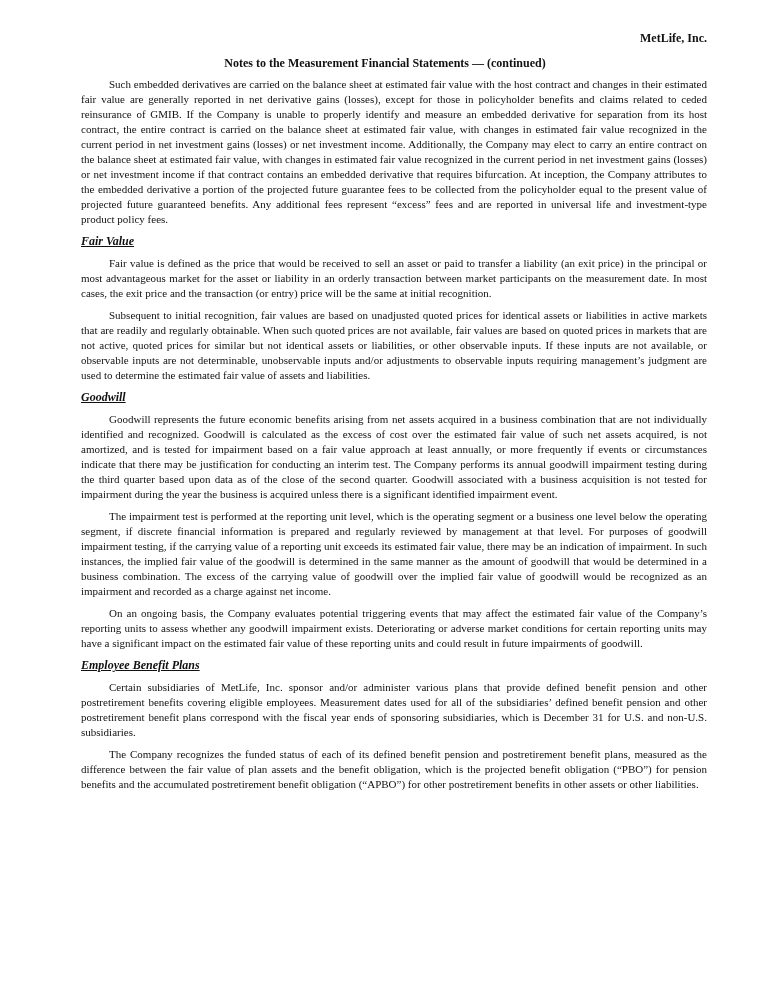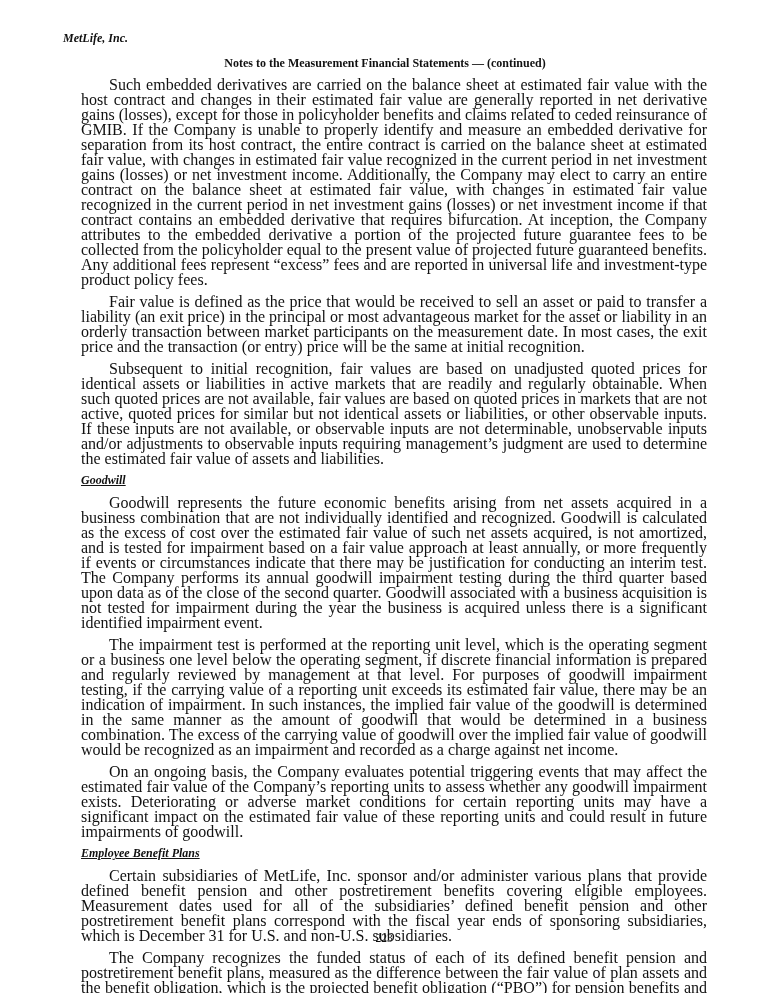--- a/index.html
+++ b/index.html
@@ -17,45 +17,44 @@
   }
   .page {
     box-sizing: border-box;
     width: 768px;
     height: 993px;
     padding: 31px 61px 0 63px;
     position: relative;
     background: #ffffff;
   }
   .doc-title {
-    text-align: left;
+    text-align: right;
     font-weight: bold;
     font-size: 12px;
     line-height: 15px;
     margin: 0 0 10px 0;
-    font-style: italic;
   }
   .doc-subtitle {
     text-align: center;
     font-weight: bold;
     font-size: 12px;
     line-height: 15px;
     margin: 0 0 6px 0;
   }
   .section-heading {
     font-weight: bold;
     font-size: 12px;
     line-height: 15px;
     margin: 0 0 13px 0;
   }
   .body-copy {
     margin-left: 18px; 
   }
   p.para {
-    font-size: 16px;
+    font-size: 11px;
     line-height: 15px;
     text-align: justify;
     text-indent: 28px;
     margin: 0 0 7px 0;
   }
   h3.subhead {
     font-size: 12px;
     line-height: 15px;
     font-style: italic;
     font-weight: bold;
@@ -79,20 +78,21 @@
 
   <div class="doc-title">MetLife, Inc.</div>
 
   <div class="doc-subtitle">Notes to the Measurement Financial Statements — (continued)</div>
 
 
   <div class="body-copy">
 
     <p class="para">Such embedded derivatives are carried on the balance sheet at estimated fair value with the host contract and changes in their estimated fair value are generally reported in net derivative gains (losses), except for those in policyholder benefits and claims related to ceded reinsurance of GMIB. If the Company is unable to properly identify and measure an embedded derivative for separation from its host contract, the entire contract is carried on the balance sheet at estimated fair value, with changes in estimated fair value recognized in the current period in net investment gains (losses) or net investment income. Additionally, the Company may elect to carry an entire contract on the balance sheet at estimated fair value, with changes in estimated fair value recognized in the current period in net investment gains (losses) or net investment income if that contract contains an embedded derivative that requires bifurcation. At inception, the Company attributes to the embedded derivative a portion of the projected future guarantee fees to be collected from the policyholder equal to the present value of projected future guaranteed benefits. Any additional fees represent “excess” fees and are reported in universal life and investment-type product policy fees.</p>
 
+    <h3 class="subhead">Fair Value</h3>
 
     <p class="para">Fair value is defined as the price that would be received to sell an asset or paid to transfer a liability (an exit price) in the principal or most advantageous market for the asset or liability in an orderly transaction between market participants on the measurement date. In most cases, the exit price and the transaction (or entry) price will be the same at initial recognition.</p>
 
     <p class="para">Subsequent to initial recognition, fair values are based on unadjusted quoted prices for identical assets or liabilities in active markets that are readily and regularly obtainable. When such quoted prices are not available, fair values are based on quoted prices in markets that are not active, quoted prices for similar but not identical assets or liabilities, or other observable inputs. If these inputs are not available, or observable inputs are not determinable, unobservable inputs and/or adjustments to observable inputs requiring management’s judgment are used to determine the estimated fair value of assets and liabilities.</p>
 
     <h3 class="subhead">Goodwill</h3>
 
     <p class="para">Goodwill represents the future economic benefits arising from net assets acquired in a business combination that are not individually identified and recognized. Goodwill is calculated as the excess of cost over the estimated fair value of such net assets acquired, is not amortized, and is tested for impairment based on a fair value approach at least annually, or more frequently if events or circumstances indicate that there may be justification for conducting an interim test. The Company performs its annual goodwill impairment testing during the third quarter based upon data as of the close of the second quarter. Goodwill associated with a business acquisition is not tested for impairment during the year the business is acquired unless there is a significant identified impairment event.</p>
 
     <p class="para">The impairment test is performed at the reporting unit level, which is the operating segment or a business one level below the operating segment, if discrete financial information is prepared and regularly reviewed by management at that level. For purposes of goodwill impairment testing, if the carrying value of a reporting unit exceeds its estimated fair value, there may be an indication of impairment. In such instances, the implied fair value of the goodwill is determined in the same manner as the amount of goodwill that would be determined in a business combination. The excess of the carrying value of goodwill over the implied fair value of goodwill would be recognized as an impairment and recorded as a charge against net income.</p>
@@ -100,15 +100,14 @@
     <p class="para">On an ongoing basis, the Company evaluates potential triggering events that may affect the estimated fair value of the Company’s reporting units to assess whether any goodwill impairment exists. Deteriorating or adverse market conditions for certain reporting units may have a significant impact on the estimated fair value of these reporting units and could result in future impairments of goodwill.</p>
 
     <h3 class="subhead">Employee Benefit Plans</h3>
 
     <p class="para">Certain subsidiaries of MetLife, Inc. sponsor and/or administer various plans that provide defined benefit pension and other postretirement benefits covering eligible employees. Measurement dates used for all of the subsidiaries’ defined benefit pension and other postretirement benefit plans correspond with the fiscal year ends of sponsoring subsidiaries, which is December 31 for U.S. and non-U.S. subsidiaries.</p>
 
     <p class="para">The Company recognizes the funded status of each of its defined benefit pension and postretirement benefit plans, measured as the difference between the fair value of plan assets and the benefit obligation, which is the projected benefit obligation (“PBO”) for pension benefits and the accumulated postretirement benefit obligation (“APBO”) for other postretirement benefits in other assets or other liabilities.</p>
 
   </div>
 
-  <div class="page-number">223</div>
 
 </div>
 
 </body></html>

